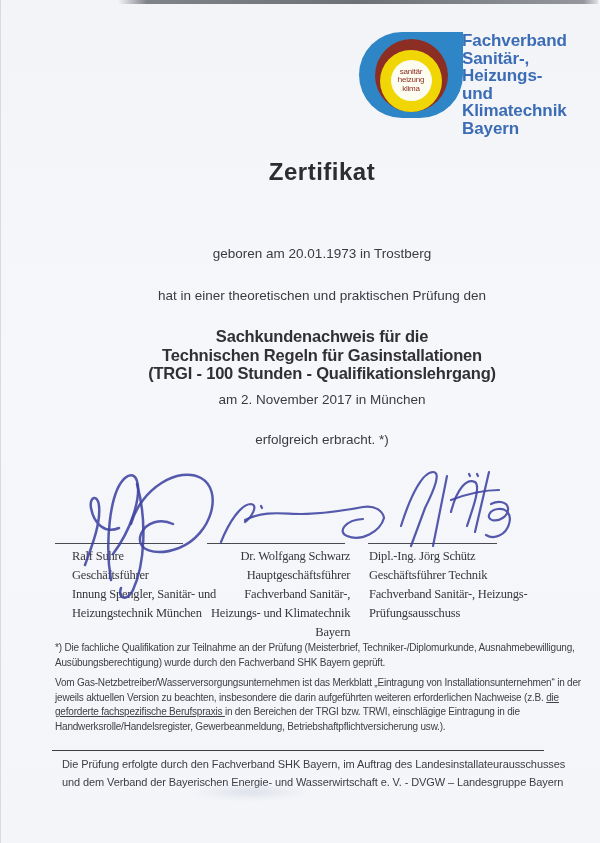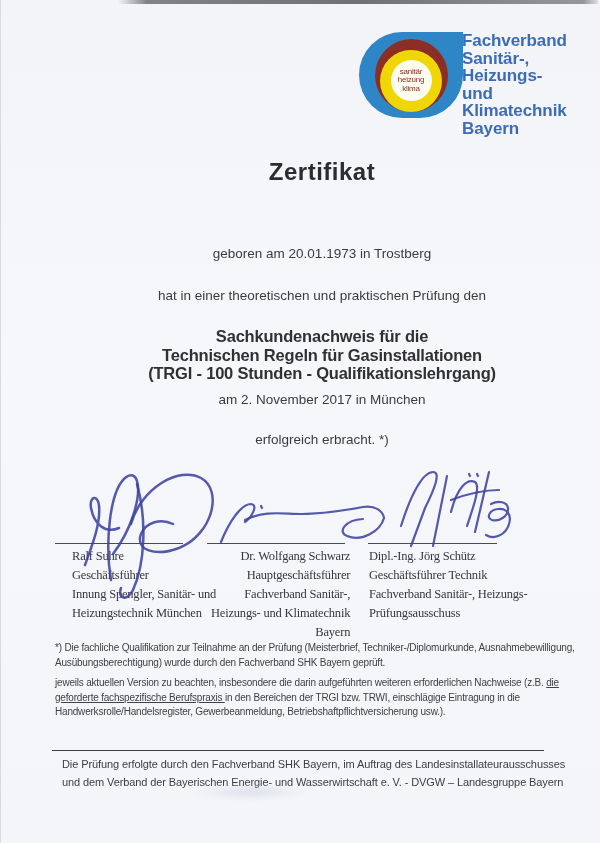--- a/index.html
+++ b/index.html
@@ -139,20 +139,21 @@
     <div>Geschäftsführer Technik</div>
     <div>Fachverband Sanitär-, Heizungs-</div>
     <div>Prüfungsausschuss</div>
   </div>
 
   <div class="footnote fn1">
     <div>*) Die fachliche Qualifikation zur Teilnahme an der Prüfung (Meisterbrief, Techniker-/Diplomurkunde, Ausnahmebewilligung,</div>
     <div>Ausübungsberechtigung) wurde durch den Fachverband SHK Bayern geprüft.</div>
   </div>
   <div class="footnote fn2">
+    <div>Vom Gas-Netzbetreiber/Wasserversorgungsunternehmen ist das Merkblatt „Eintragung von Installationsunternehmen“ in der</div>
     <div><span>jeweils aktuellen Version zu beachten, insbesondere die darin aufgeführten weiteren erforderlichen Nachweise (z.B. </span><span class="u">die</span></div>
     <div><span class="u">geforderte fachspezifische Berufspraxis </span><span>in den Bereichen der TRGI bzw. TRWI, einschlägige Eintragung in die</span></div>
     <div>Handwerksrolle/Handelsregister, Gewerbeanmeldung, Betriebshaftpflichtversicherung usw.).</div>
   </div>
 
   <div class="sep"></div>
   <div class="footer-text">
     <div>Die Prüfung erfolgte durch den Fachverband SHK Bayern, im Auftrag des Landesinstallateurausschusses</div>
     <div>und dem Verband der Bayerischen Energie- und Wasserwirtschaft e. V. - DVGW – Landesgruppe Bayern</div>
   </div>

